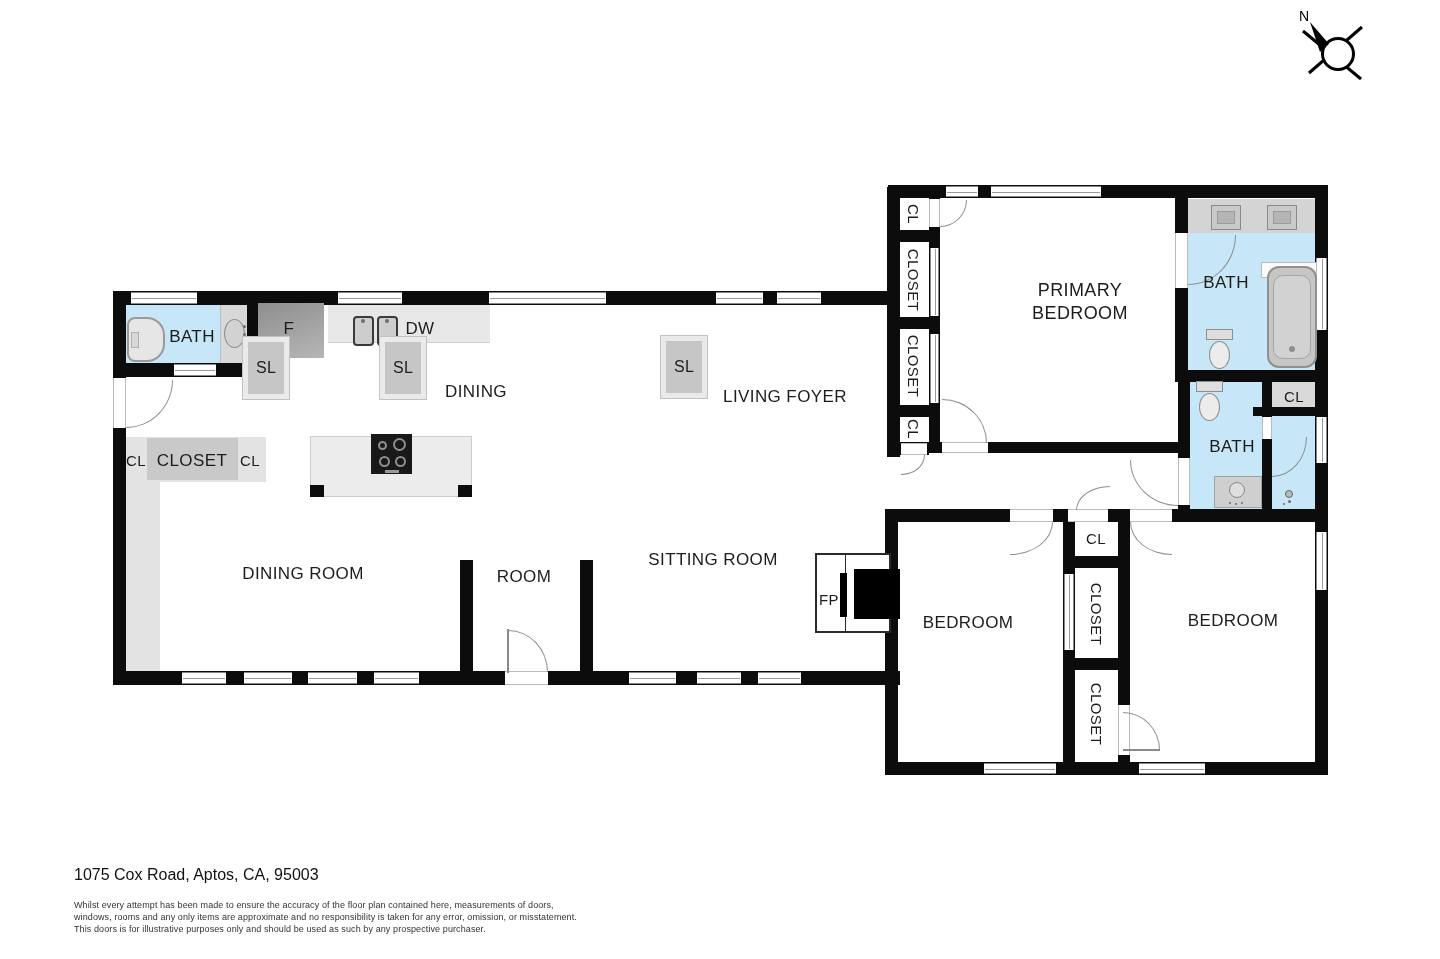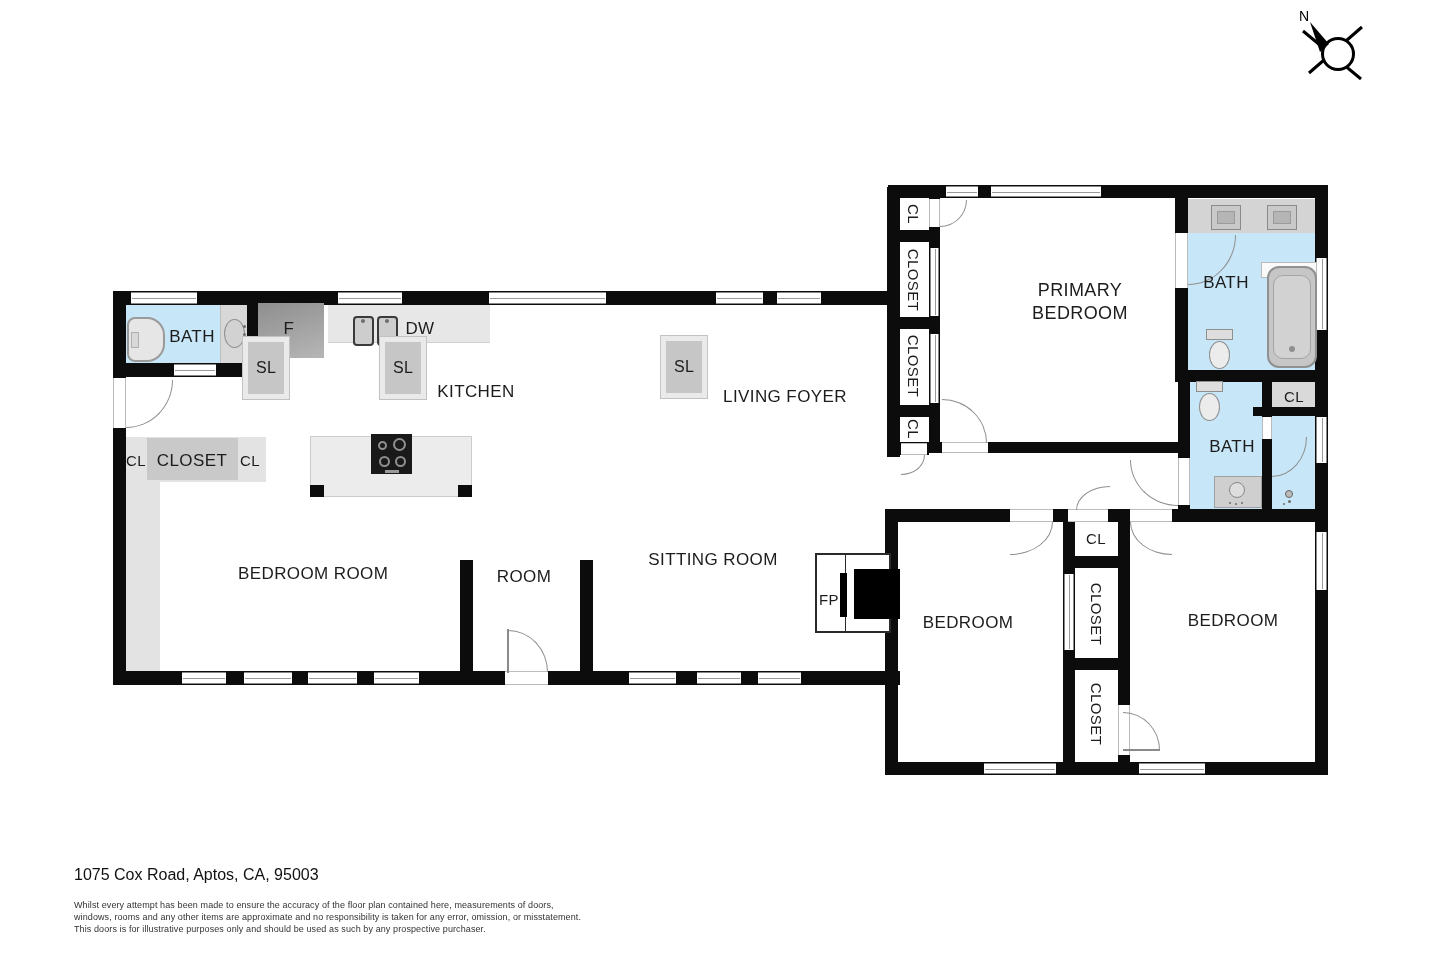--- a/index.html
+++ b/index.html
@@ -212,26 +212,26 @@
     </div>
     <div class="abs" style="left:1285px;top:490px;width:8px;height:8px;border-radius:50%;background:#bbb;border:1px solid #666;"></div>
     <div class="dot" style="left:1288px;top:500px;width:3px;height:3px;"></div>
     <div class="dot" style="left:1283px;top:503px;width:2px;height:2px;"></div>
   </div>
 
   <div id="labels">
     <div class="lab" style="left:159px;top:327px;width:66px;">BATH</div>
     <div class="lab" style="left:277px;top:319px;width:24px;">F</div>
     <div class="lab" style="left:402px;top:319px;width:36px;">DW</div>
-    <div class="lab" style="left:430px;top:382px;width:92px;">KITCHEN</div>
+    <div class="lab" style="left:430px;top:382px;width:92px;">DINING</div>
     <div class="lab" style="left:718px;top:387px;width:134px;">LIVING FOYER</div>
     <div class="lab small" style="left:124px;top:452px;width:24px;">CL</div>
     <div class="lab" style="left:155px;top:451px;width:74px;">CLOSET</div>
     <div class="lab small" style="left:236px;top:452px;width:28px;">CL</div>
-    <div class="lab" style="left:238px;top:564px;width:130px;">BEDROOM ROOM</div>
+    <div class="lab" style="left:238px;top:564px;width:130px;">DINING ROOM</div>
     <div class="lab" style="left:492px;top:567px;width:64px;">ROOM</div>
     <div class="lab" style="left:646px;top:550px;width:134px;">SITTING ROOM</div>
     <div class="lab small" style="left:817px;top:591px;width:24px;">FP</div>
     <div class="lab wraplab" style="left:1015px;top:279px;width:130px;white-space:normal;">PRIMARY BEDROOM</div>
 
     <div class="vlab" style="left:893px;top:206px;width:40px;">CL</div>
     <div class="vlab" style="left:873px;top:272px;width:80px;">CLOSET</div>
     <div class="vlab" style="left:873px;top:358px;width:80px;">CLOSET</div>
     <div class="vlab" style="left:893px;top:421px;width:40px;">CL</div>
 
@@ -250,15 +250,15 @@
   <svg style="position:absolute;left:1295px;top:5px;" width="78" height="82" viewBox="0 0 78 82">
     <line x1="14" y1="68" x2="67" y2="22" stroke="#000" stroke-width="3"></line>
     <line x1="8" y1="26" x2="66" y2="74" stroke="#000" stroke-width="3"></line>
     <circle cx="43" cy="49" r="15.5" fill="#fff" stroke="#000" stroke-width="3"></circle>
     <polygon points="15,17 34,39 25,47" fill="#000"></polygon>
   </svg>
   <div id="north-label">N</div>
 
   <div id="address">1075 Cox Road, Aptos, CA, 95003</div>
   <div class="disc" style="top:900px;">Whilst every attempt has been made to ensure the accuracy of the floor plan contained here, measurements of doors,</div>
-  <div class="disc" style="top:912px;">windows, rooms and any other items are approximate and no responsibility is taken for any error, omission, or misstatement.</div>
+  <div class="disc" style="top:912px;">windows, rooms and any only items are approximate and no responsibility is taken for any error, omission, or misstatement.</div>
   <div class="disc" style="top:924px;">This doors is for illustrative purposes only and should be used as such by any prospective purchaser.</div>
 </div>
 
 </body></html>

